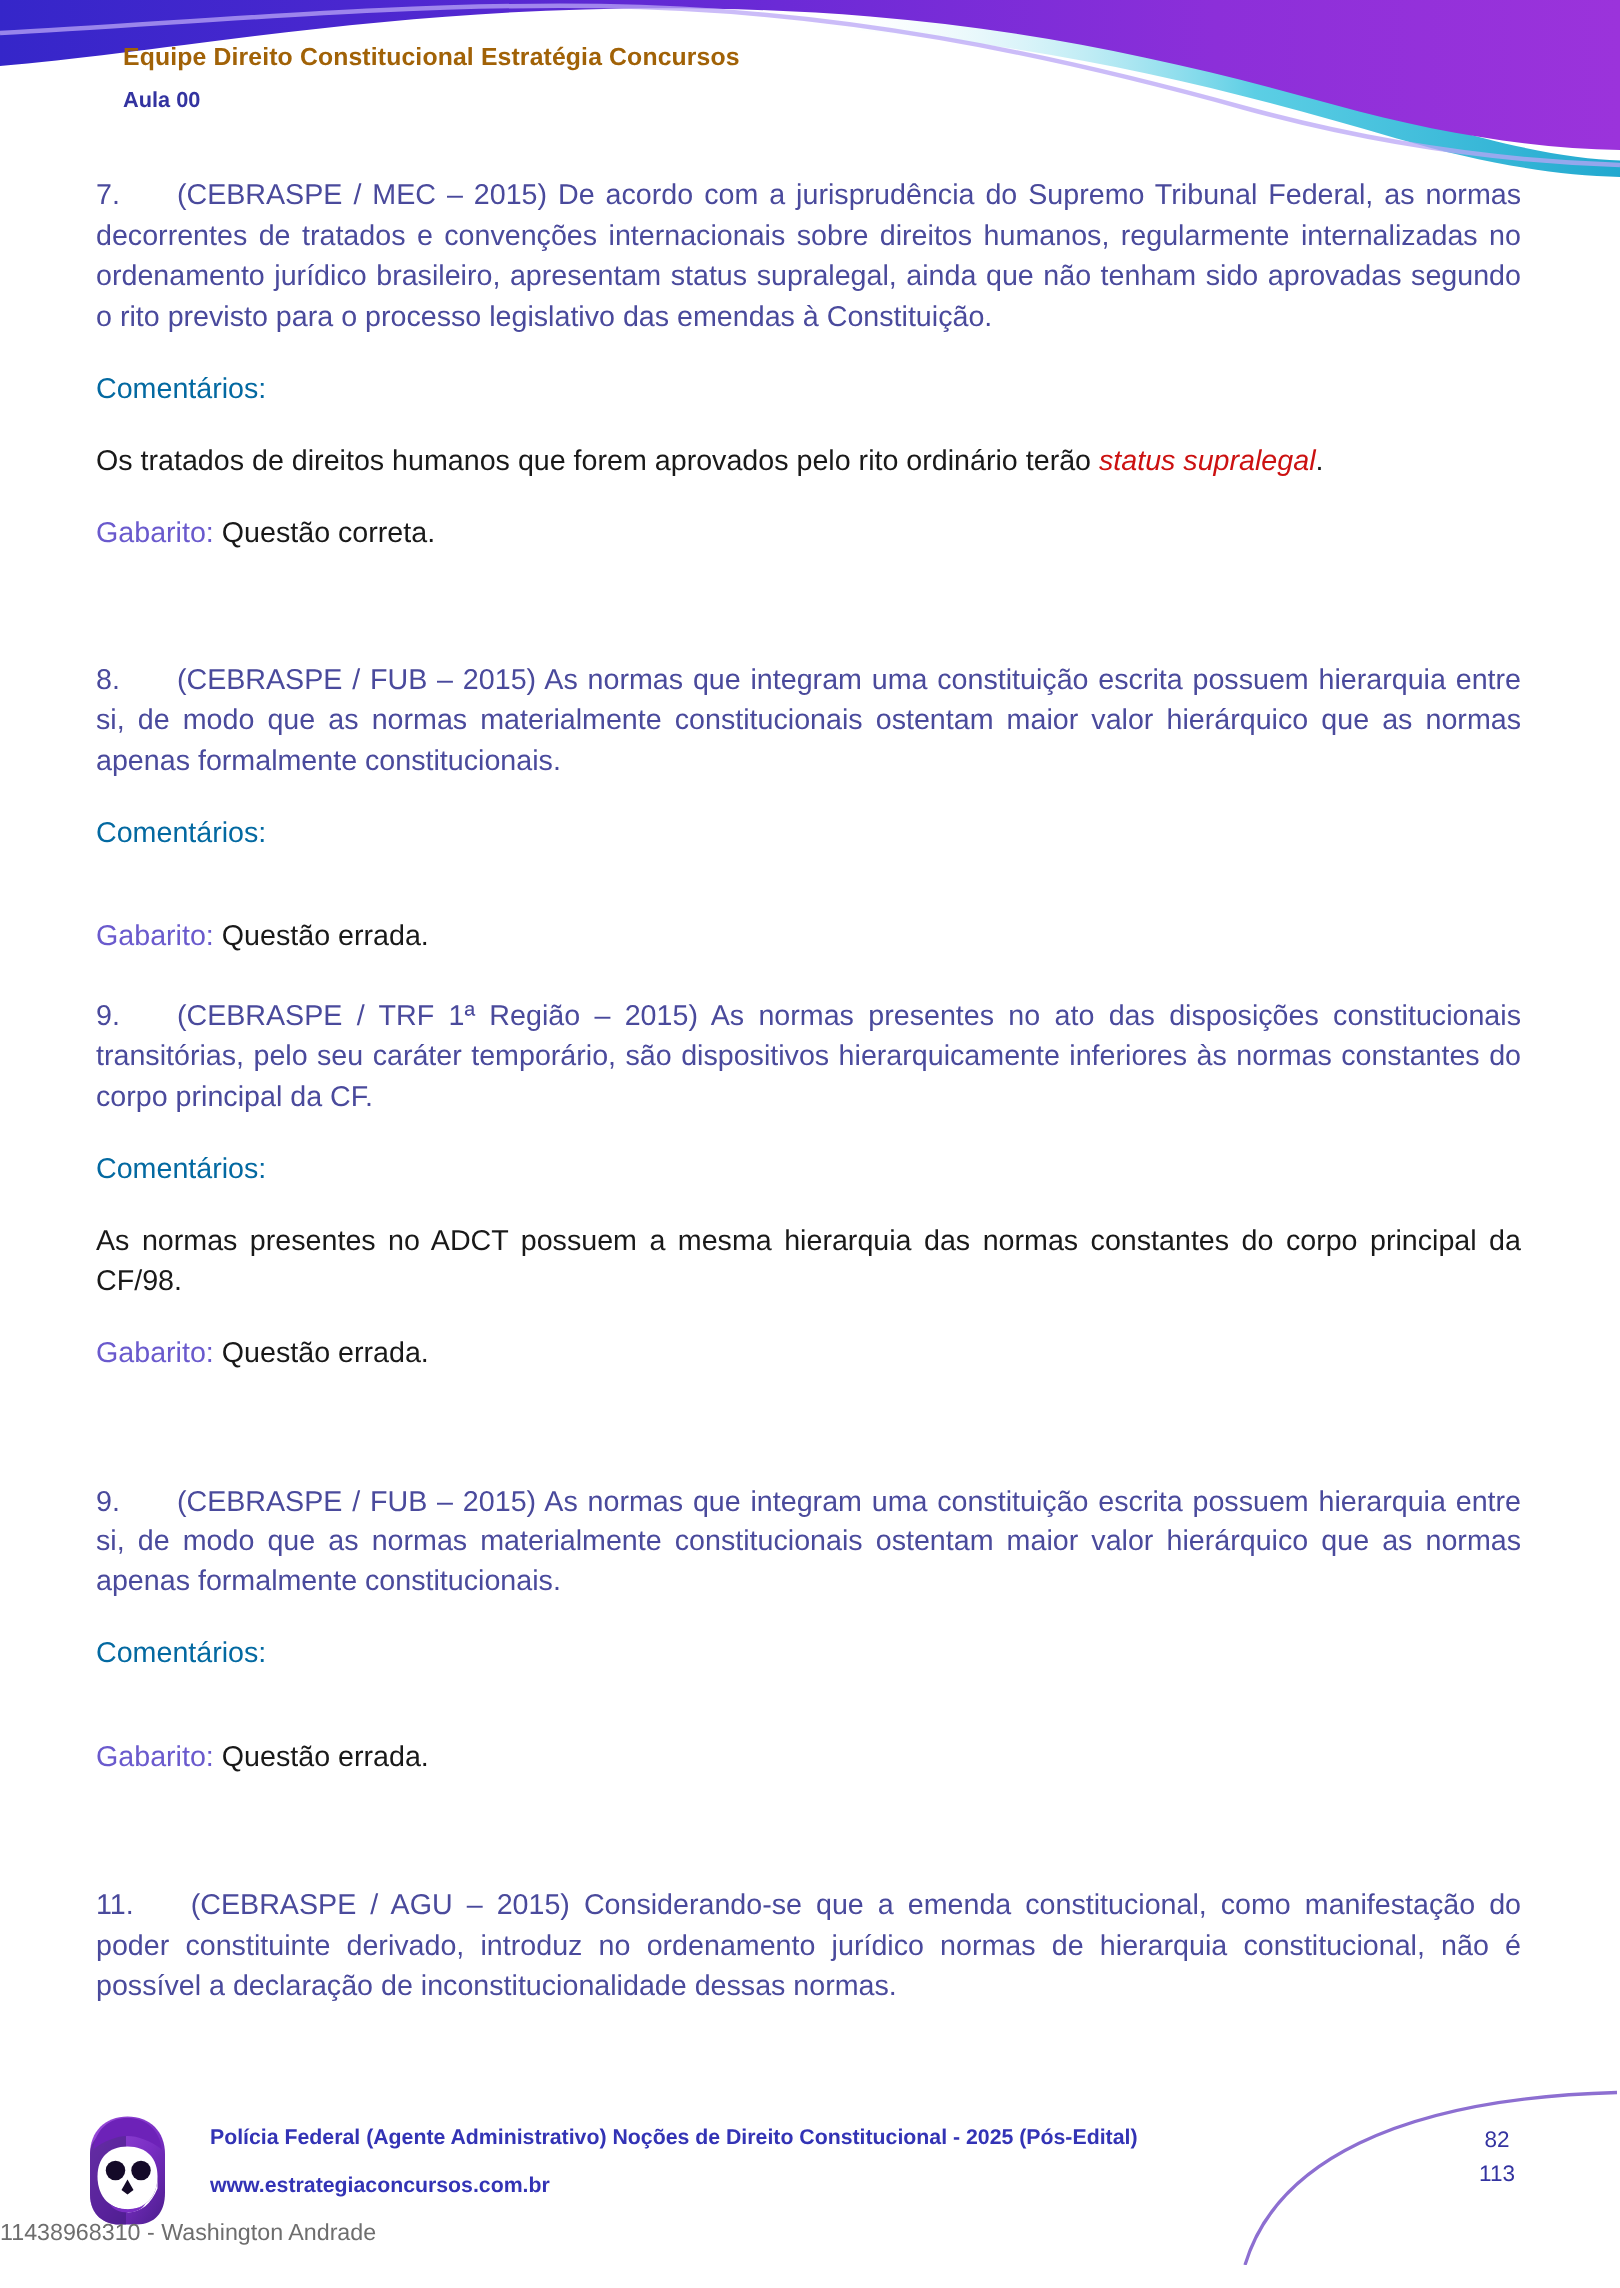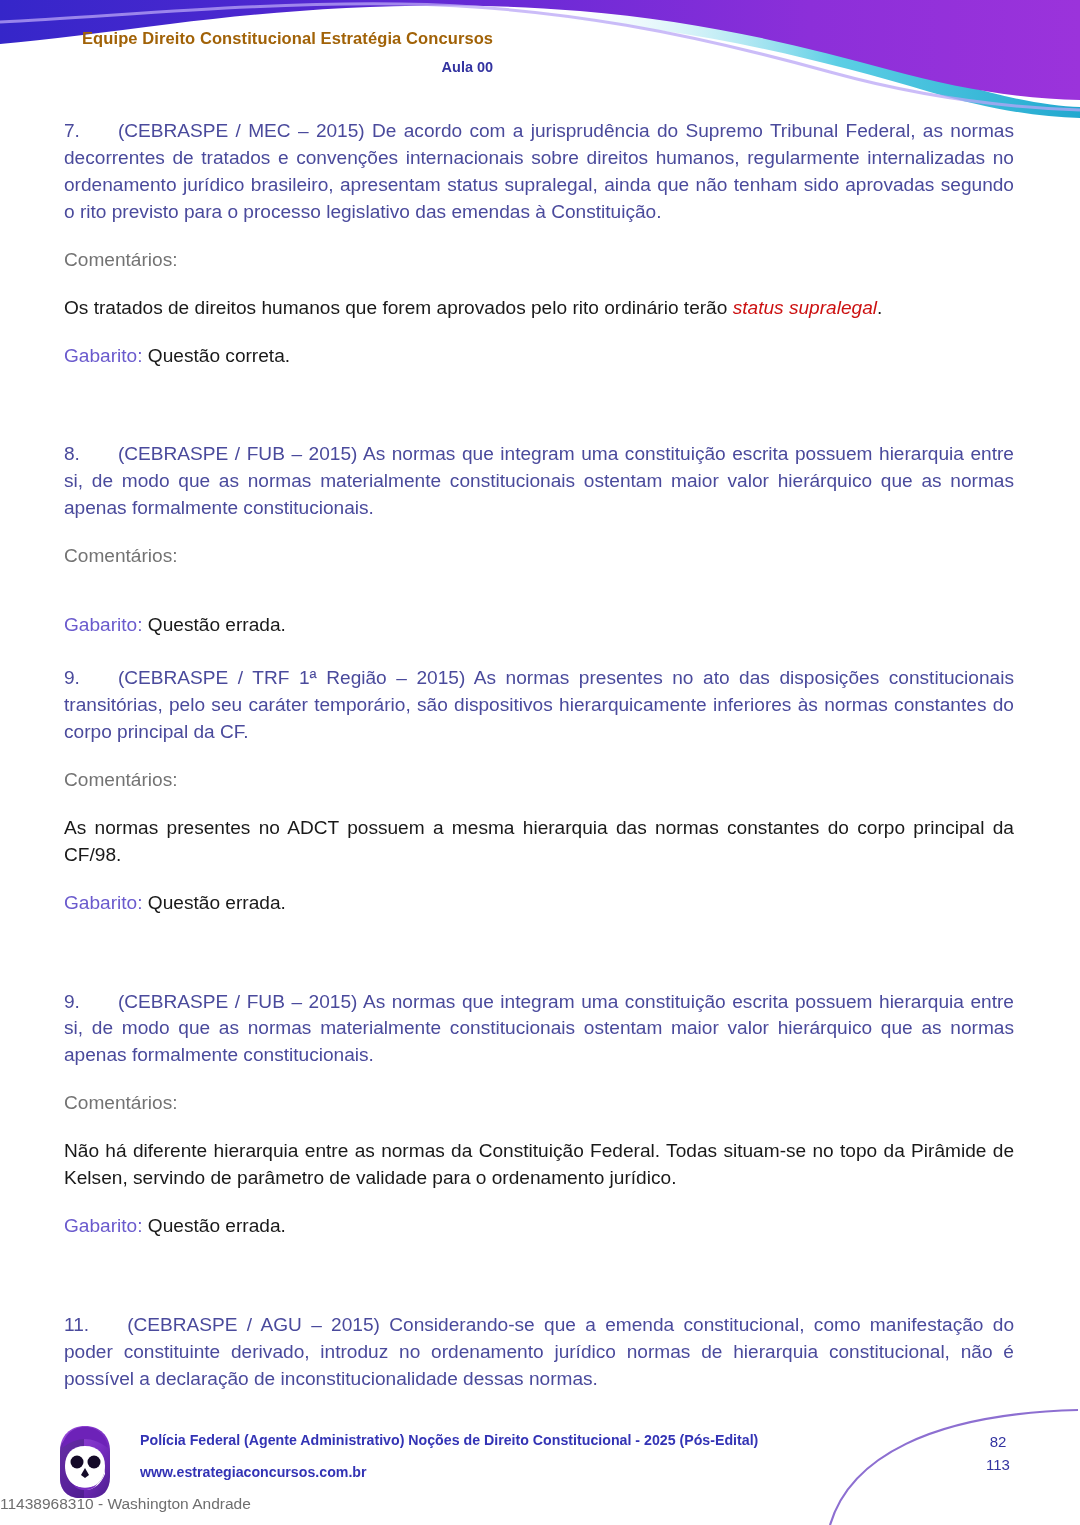--- a/index.html
+++ b/index.html
@@ -41,21 +41,20 @@
     line-height: 1.35;
     white-space: nowrap;
   }
   .header-line2 {
     font-size: 14.5px;
     font-weight: bold;
     color: #3333a0;
     line-height: 1.35;
     margin-top: 9px;
     white-space: nowrap;
-    text-align: right;
   }
 
   
   .content {
     position: absolute;
     top: 118px;
     left: 64px;
     width: 950px;
   }
   .q-block { margin-bottom: 0; }
@@ -66,39 +65,39 @@
     line-height: 1.41;
     text-align: justify;
     text-justify: inter-word;
     color: #191919;
   }
   p.enunciado {
     color: #4a4a9c;
     text-align: justify;
   }
   p.label {
-    color: #737373;
+    color: #0369a1;
     text-align: left;
   }
   .label-purple { color: #6a5acd; }
   .emph-red {
     color: #cc1111;
     font-style: italic;
   }
   .num-gap { display: inline-block; width: 38px; }
 
   .sp-sm  { height: 21px; }
   .sp-md  { height: 26px; }
   .sp-xxl { height: 72px; }
 
   
   .footer {
     position: absolute;
     left: 0;
-    bottom: 0;
+    bottom: 15px;
     width: 1080px;
     height: 120px;
   }
   .footer-arc {
     position: absolute;
     right: 0;
     bottom: 0;
     width: 260px;
     height: 125px;
     pointer-events: none;
@@ -222,21 +221,20 @@
       <p class="para"><span class="label-purple">Gabarito:</span> <span>Questão errada.</span></p>
     </div>
 
     <div class="sp-xxl"></div>
 
     <div class="q-block">
       <p class="para enunciado"><span>9.</span><span class="num-gap"></span><span>(CEBRASPE / FUB – 2015) As normas que integram uma constituição escrita possuem hierarquia entre si, de modo que as normas materialmente constitucionais ostentam maior valor hierárquico que as normas apenas formalmente constitucionais.</span></p>
       <div class="sp-sm"></div>
       <p class="para label">Comentários:</p>
       <div class="sp-sm"></div>
-      <p class="para">Não há diferente hierarquia entre as normas da Constituição Federal. Todas situam-se no topo da Pirâmide de Kelsen, servindo de parâmetro de validade para o ordenamento jurídico.</p>
       <div class="sp-sm"></div>
       <p class="para"><span class="label-purple">Gabarito:</span> <span>Questão errada.</span></p>
     </div>
 
     <div class="sp-xxl"></div>
 
     <div class="q-block">
       <p class="para enunciado"><span>11.</span><span class="num-gap"></span><span>(CEBRASPE / AGU – 2015) Considerando-se que a emenda constitucional, como manifestação do poder constituinte derivado, introduz no ordenamento jurídico normas de hierarquia constitucional, não é possível a declaração de inconstitucionalidade dessas normas.</span></p>
     </div>
 

